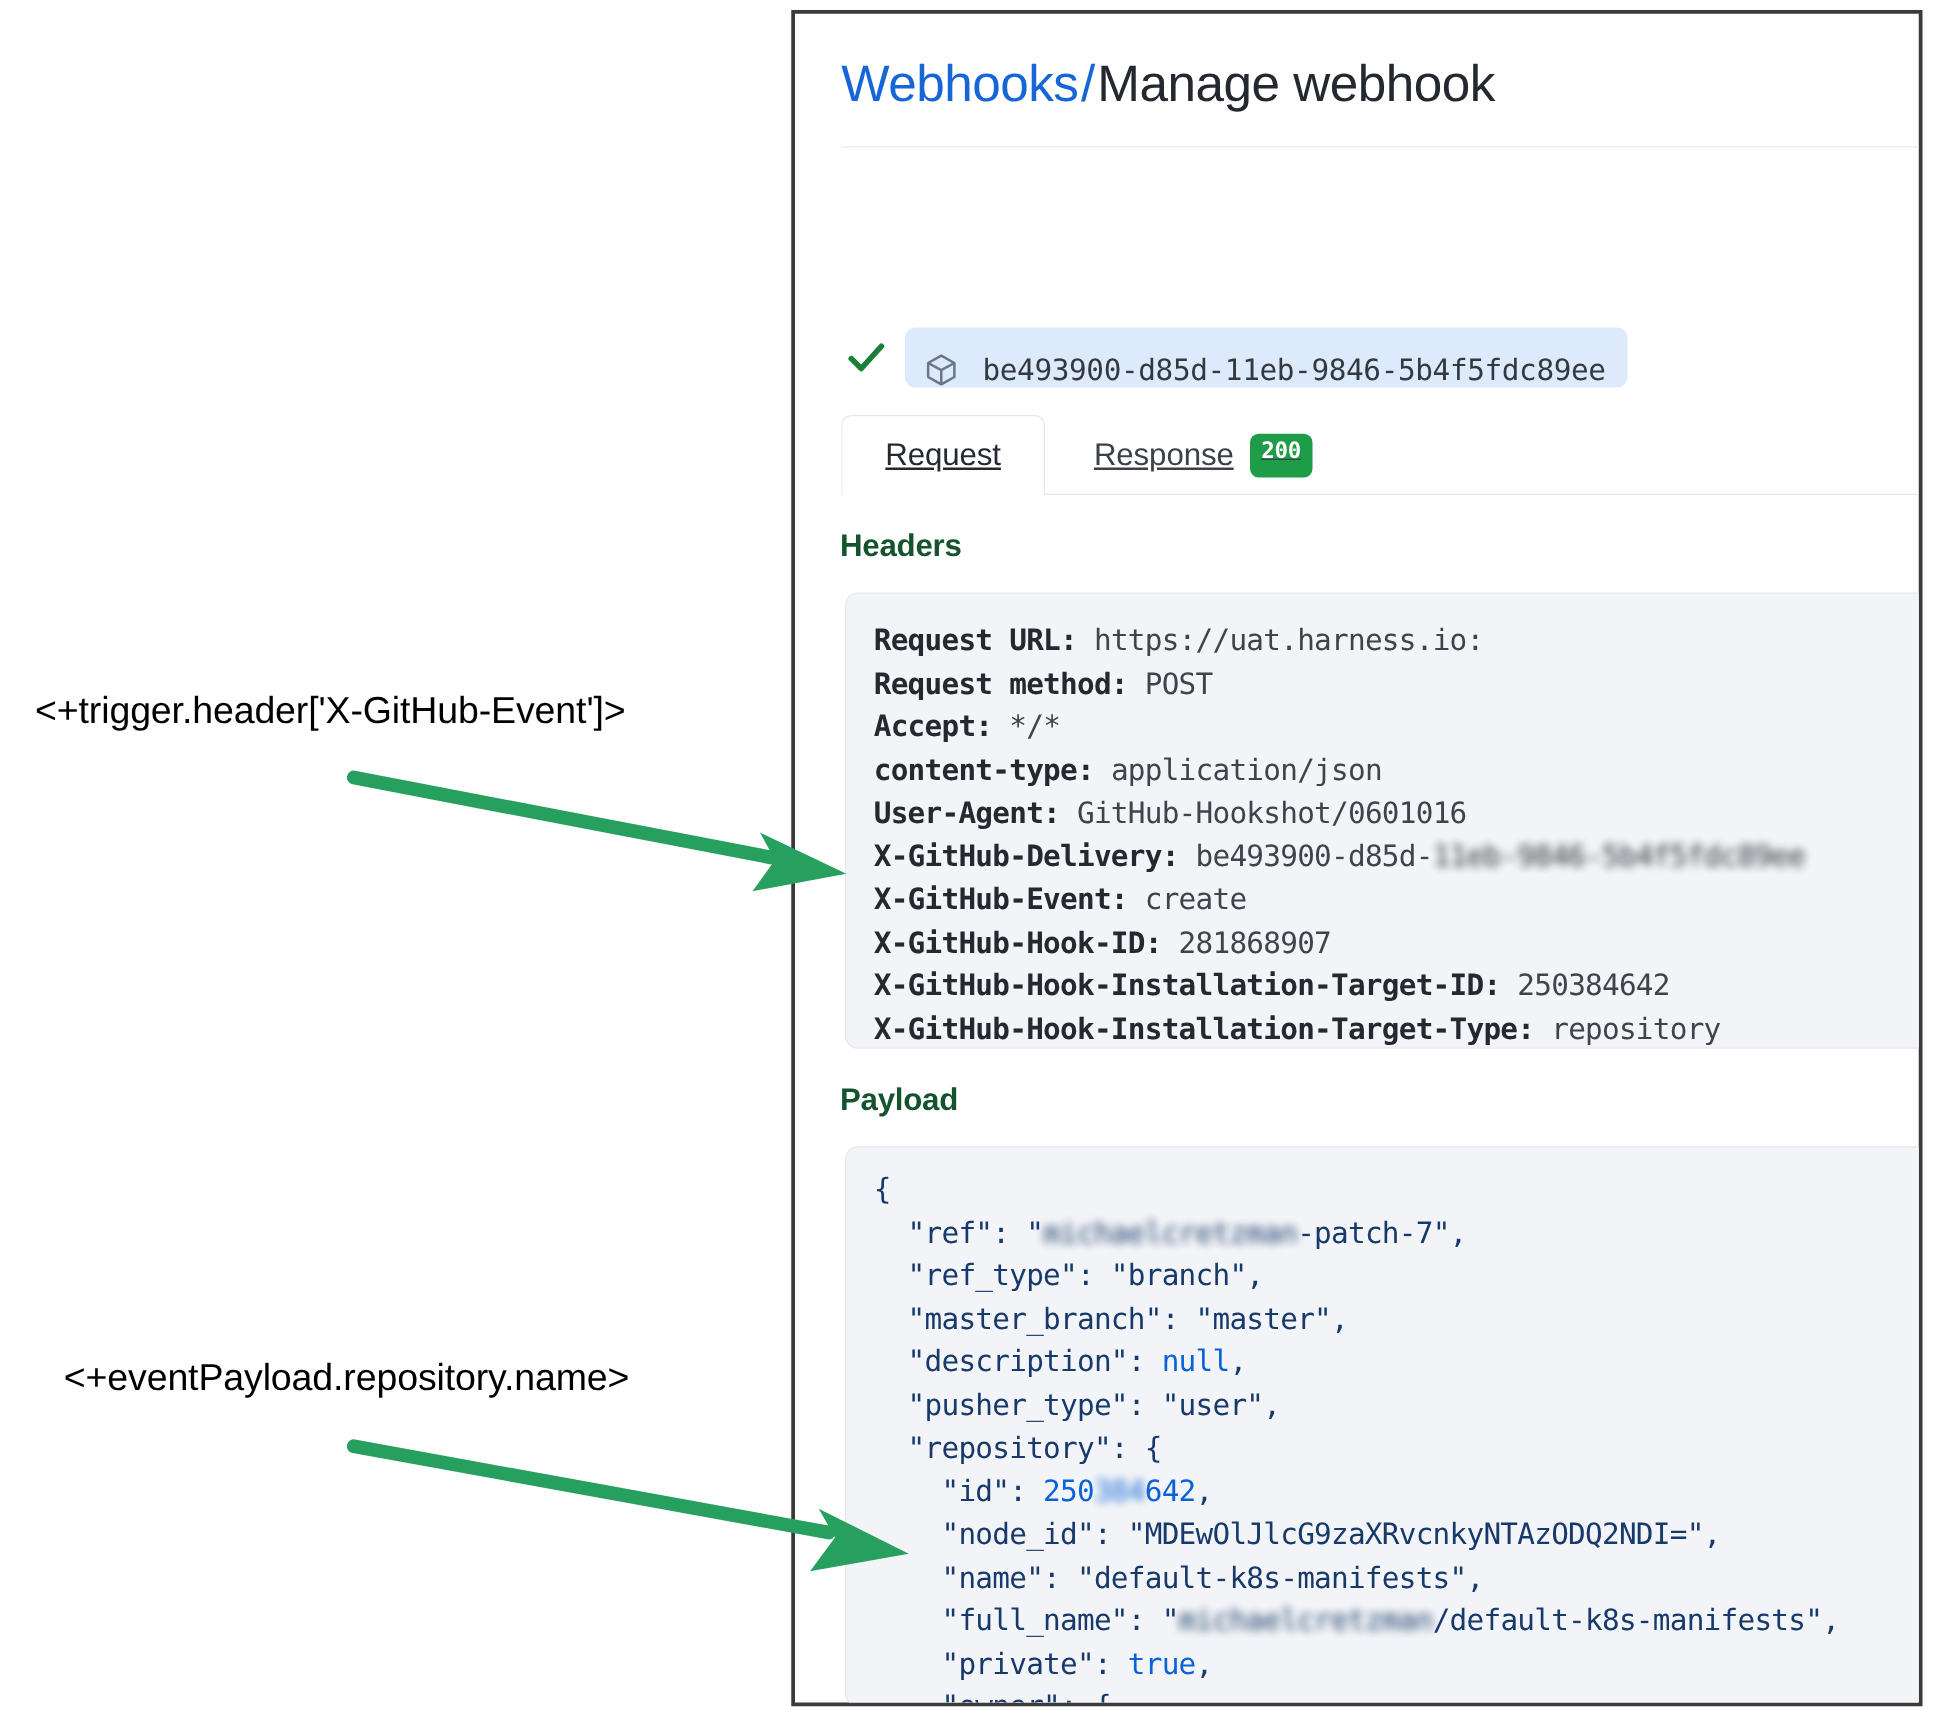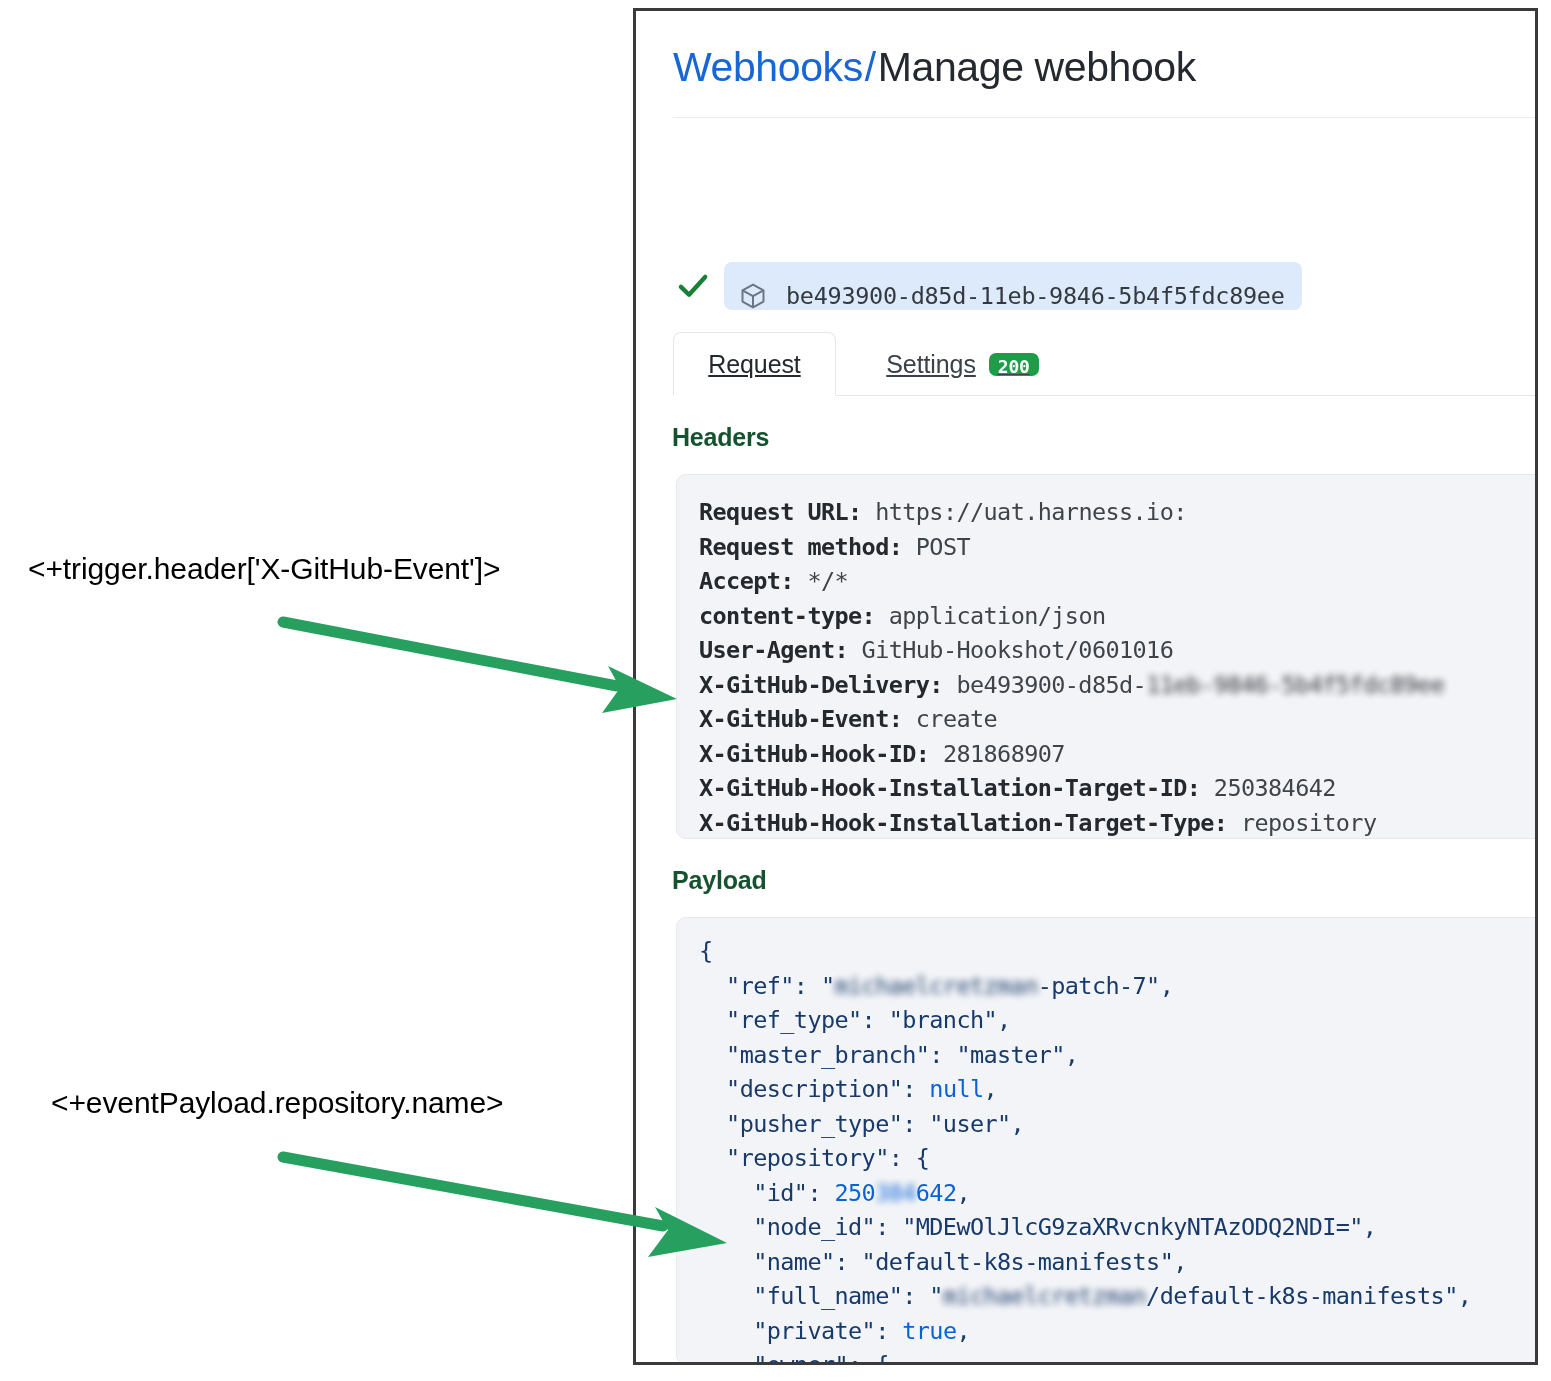--- a/index.html
+++ b/index.html
@@ -198,21 +198,21 @@
   #itab-1 { left: 172px; width: 235px; padding-right: 0; }
   .status-badge {
     display: inline-block;
     margin-left: 13px;
     background: #1f9c47;
     color: #ffffff;
     font-family: "DejaVu Sans Mono", monospace;
     font-size: 18px;
     font-weight: bold;
     border-radius: 7px;
-    padding: 5px 9px 0 9px;
+    padding: 5px 9px 12px 9px;
     line-height: 1;
     letter-spacing: -0.2px;
   }
 
   
   .section-heading {
     position: absolute;
     left: 36px;
     font-size: 25px;
     font-weight: bold;
@@ -292,21 +292,21 @@
           <path d="M3 7.2 L12 12.1 L21 7.2 M12 12.1 L12 21.8" fill="none" stroke="#6b7683" stroke-width="1.7" stroke-linejoin="round"></path>
         </svg>
         <span class="guid-text">be493900-d85d-11eb-9846-5b4f5fdc89ee</span>
       </div>
     </div>
 
     <div class="tabstrip-inner">
       <div class="tab-underline"></div>
       <div class="itab sel" id="itab-0">Request</div>
       <div class="itab" id="itab-1">
-        <span>Settings</span>
+        <span>Response</span>
         <span class="status-badge">200</span>
       </div>
     </div>
 
     <div class="section-heading" id="heading-headers">Headers</div>
 
     <div class="codeblock" id="headers-block"><span class="hdr-key">Request URL:</span> <span class="hdr-val">https://uat.harness.io:</span>
 <span class="hdr-key">Request method:</span> <span class="hdr-val">POST</span>
 <span class="hdr-key">Accept:</span> <span class="hdr-val">*/*</span>
 <span class="hdr-key">content-type:</span> <span class="hdr-val">application/json</span>

